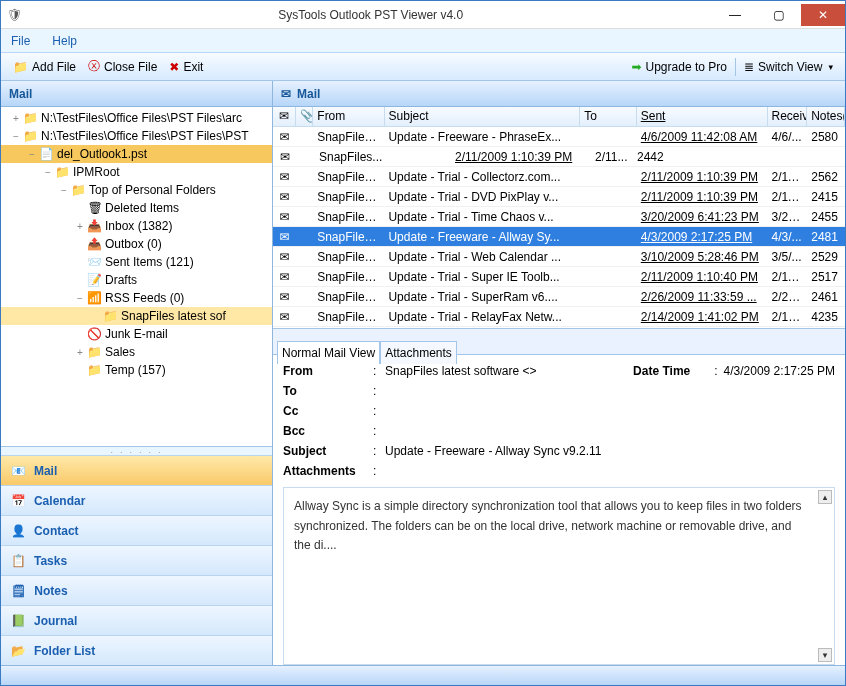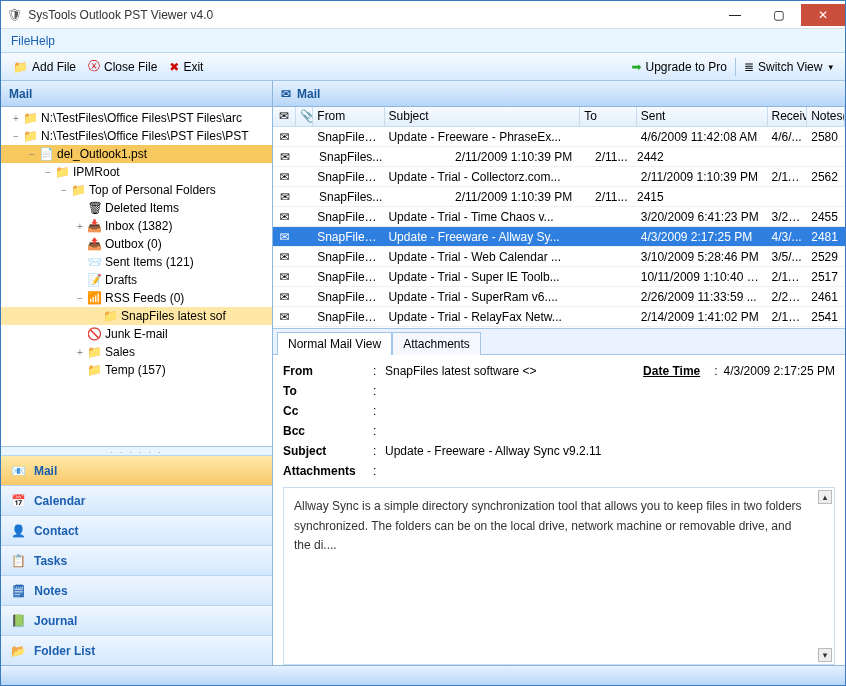--- a/index.html
+++ b/index.html
@@ -1,24 +1,24 @@
 <!DOCTYPE html>
 <html><head>
 <meta charset="utf-8">
 <style>
 * { box-sizing: border-box; margin: 0; padding: 0; font-family: "Segoe UI", Tahoma, sans-serif; font-size: 12px; }
 body { background: #fff; width: 846px; height: 686px; overflow: hidden; }
 .window { width: 846px; height: 686px; border: 1px solid #3a7ac0; display: flex; flex-direction: column; background: #fff; }
 .titlebar { height: 28px; background: #fff; display: flex; align-items: center; border-bottom: 1px solid #ddd; }
 .titlebar .icon { margin: 0 6px; color: #555; }
-.titlebar .title { flex: 1; color: #333; font-size: 12px; }
+.titlebar .title { flex: 1; text-align: center; color: #333; font-size: 12px; }
 .titlebar .winbtns { display: flex; }
 .titlebar .winbtn { width: 44px; height: 22px; display: flex; align-items: center; justify-content: center; cursor: default; }
 .titlebar .winbtn.close { background: #c94f3c; color: #fff; }
-.menubar { height: 24px; background: #eaf6ff; display: flex; align-items: center; padding: 0 10px; border-bottom: 1px solid #b7d6f3; }
+.menubar { height: 24px; background: #eaf6ff; display: flex; align-items: center; padding: 0 10px; gap: 22px; border-bottom: 1px solid #b7d6f3; }
 .menubar span { color: #1b5fb0; cursor: default; }
 .toolbar { height: 28px; background: linear-gradient(#f7fbff,#d7eafe); display: flex; align-items: center; padding: 0 6px; border-bottom: 1px solid #a3c5e8; }
 .toolbar .tbtn { display: flex; align-items: center; gap: 4px; padding: 0 6px; height: 24px; cursor: default; }
 .toolbar .spacer { flex: 1; }
 .toolbar .sep { width: 1px; height: 18px; background: #a3c5e8; margin: 0 2px; }
 .panehead { height: 26px; background: linear-gradient(#e6f1ff,#b7d6f8); border-bottom: 1px solid #8fb6dd; display: flex; align-items: center; padding: 0 8px; font-weight: bold; color: #185797; font-size: 15px; gap: 6px; }
 .content { flex: 1; display: flex; min-height: 0; }
 .leftpane { width: 272px; border-right: 1px solid #8fb6dd; display: flex; flex-direction: column; background: #fff; }
 .rightpane { flex: 1; display: flex; flex-direction: column; min-width: 0; }
 .tree { flex: 1; overflow: auto; padding: 2px 0; border-bottom: 1px solid #a3c5e8; }
@@ -37,32 +37,32 @@
 .msghead { height: 20px; display: flex; background: linear-gradient(#f7fbff,#e3effc); border-bottom: 1px solid #c8dcef; font-weight: normal; }
 .msghead div { border-right: 1px solid #c8dcef; padding: 2px 4px; overflow: hidden; white-space: nowrap; }
 .msgrow { height: 20px; display: flex; align-items: center; border-bottom: 1px solid #f0f0f0; cursor: default; }
 .msgrow div { padding: 0 4px; overflow: hidden; white-space: nowrap; text-overflow: ellipsis; }
 .msgrow.sel { background: #2f7fe0; color: #fff; }
 .col-ic { width: 24px; text-align: center; }
 .col-att { width: 18px; text-align: center; }
 .col-from { width: 76px; }
 .col-subj { width: 210px; }
 .col-to { width: 60px; }
-.col-sent { width: 140px; }
+.col-sent { width: 140px; text-decoration: underline; }
 .col-recv { width: 42px; }
 .col-size { width: 40px; }
 .tabs { height: 26px; display: flex; align-items: flex-end; background: #eaf2ff; padding: 0 4px; gap: 0; border-bottom: 1px solid #a3c5e8; }
-.tab { padding: 4px 10px; border: 1px solid #a3c5e8; border-bottom: none; background: #f5f9ff; cursor: default; position: relative; top: 1px; }
+.tab { padding: 4px 4px; border: 1px solid #a3c5e8; border-bottom: none; background: #f5f9ff; cursor: default; position: relative; top: 10px; }
 .tab.active { background: #fff; }
 .preview { flex: 1; display: flex; flex-direction: column; padding: 6px 10px 0 10px; min-height: 0; }
 .prow { display: flex; padding: 3px 0; }
 .prow .plabel { width: 90px; font-weight: bold; }
 .prow .pcolon { width: 12px; }
 .prow .pval { flex: 1; }
-.prow .dtlabel { font-weight: bold; margin-right: 8px; text-decoration: underline; }
+.prow .dtlabel { font-weight: bold; margin-right: 18px; }
 .bodybox { flex: 1; margin-top: 6px; border: 1px solid #c8dcef; padding: 8px 24px 8px 10px; line-height: 1.5; font-size: 13px; color: #333; position: relative; overflow: hidden; }
 .scroll-up, .scroll-dn { position: absolute; right: 2px; width: 14px; height: 14px; border: 1px solid #bbb; background: #eee; text-align: center; font-size: 9px; line-height: 12px; }
 .scroll-up { top: 2px; } .scroll-dn { bottom: 2px; }
 .statusbar { height: 20px; background: linear-gradient(#e6f1ff,#b7d6f8); border-top: 1px solid #8fb6dd; }
 </style>
 </head>
 <body>
 
 <div class="window">
   <div class="titlebar">
@@ -280,20 +280,21 @@
               <div class="col-subj">Update -  Trial -  Collectorz.com...</div>
               <div class="col-to"></div>
               <div class="col-sent">2/11/2009 1:10:39 PM</div>
               <div class="col-recv">2/11...</div>
               <div class="col-size">2562</div>
             </div>
             <div class="msgrow">
               <div class="col-ic">✉</div>
               <div class="col-att"></div>
               <div class="col-from">SnapFiles...</div>
+              <div class="col-subj">Update -  Trial -  DVD PixPlay   v...</div>
               <div class="col-to"></div>
               <div class="col-sent">2/11/2009 1:10:39 PM</div>
               <div class="col-recv">2/11...</div>
               <div class="col-size">2415</div>
             </div>
             <div class="msgrow">
               <div class="col-ic">✉</div>
               <div class="col-att"></div>
               <div class="col-from">SnapFiles...</div>
               <div class="col-subj">Update -  Trial -  Time Chaos   v...</div>
@@ -321,21 +322,21 @@
               <div class="col-sent">3/10/2009 5:28:46 PM</div>
               <div class="col-recv">3/5/...</div>
               <div class="col-size">2529</div>
             </div>
             <div class="msgrow">
               <div class="col-ic">✉</div>
               <div class="col-att"></div>
               <div class="col-from">SnapFiles...</div>
               <div class="col-subj">Update -  Trial -  Super IE Toolb...</div>
               <div class="col-to"></div>
-              <div class="col-sent">10/11/2009 1:10:40 PM</div>
+              <div class="col-sent">2/11/2009 1:10:40 PM</div>
               <div class="col-recv">2/11...</div>
               <div class="col-size">2517</div>
             </div>
             <div class="msgrow">
               <div class="col-ic">✉</div>
               <div class="col-att"></div>
               <div class="col-from">SnapFiles...</div>
               <div class="col-subj">Update -  Trial -  SuperRam   v6....</div>
               <div class="col-to"></div>
               <div class="col-sent">2/26/2009 11:33:59 ...</div>
@@ -343,21 +344,21 @@
               <div class="col-size">2461</div>
             </div>
             <div class="msgrow">
               <div class="col-ic">✉</div>
               <div class="col-att"></div>
               <div class="col-from">SnapFiles...</div>
               <div class="col-subj">Update -  Trial -  RelayFax Netw...</div>
               <div class="col-to"></div>
               <div class="col-sent">2/14/2009 1:41:02 PM</div>
               <div class="col-recv">2/14...</div>
-              <div class="col-size">2541</div>
+              <div class="col-size">4235</div>
             </div>
           </div>
       </div>
 
       <div class="tabs">
         <div class="tab active">Normal Mail View</div>
         <div class="tab">Attachments</div>
       </div>
 
       <div class="preview">

